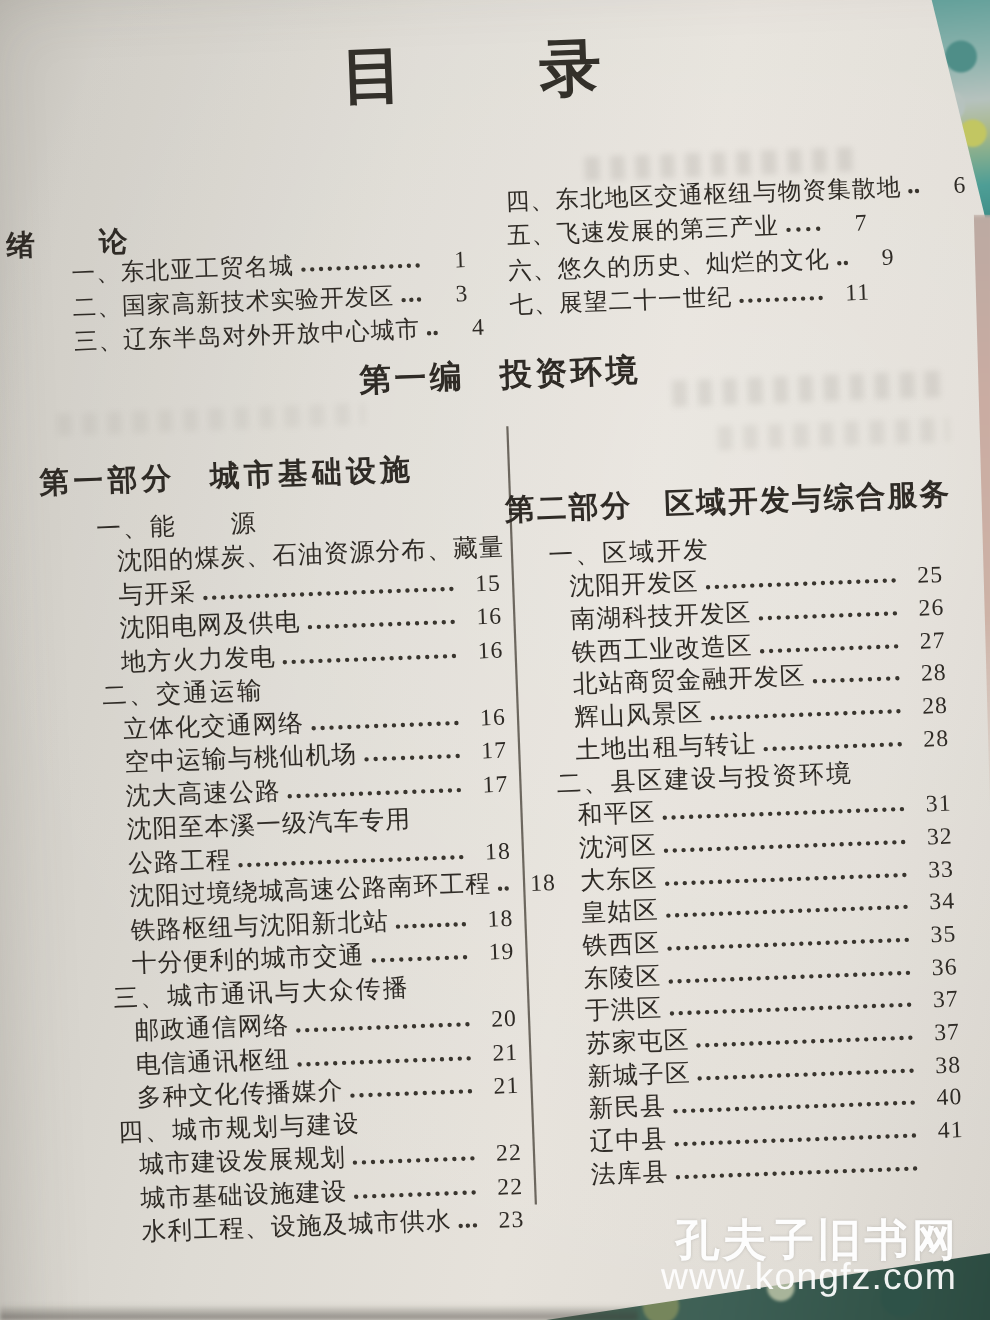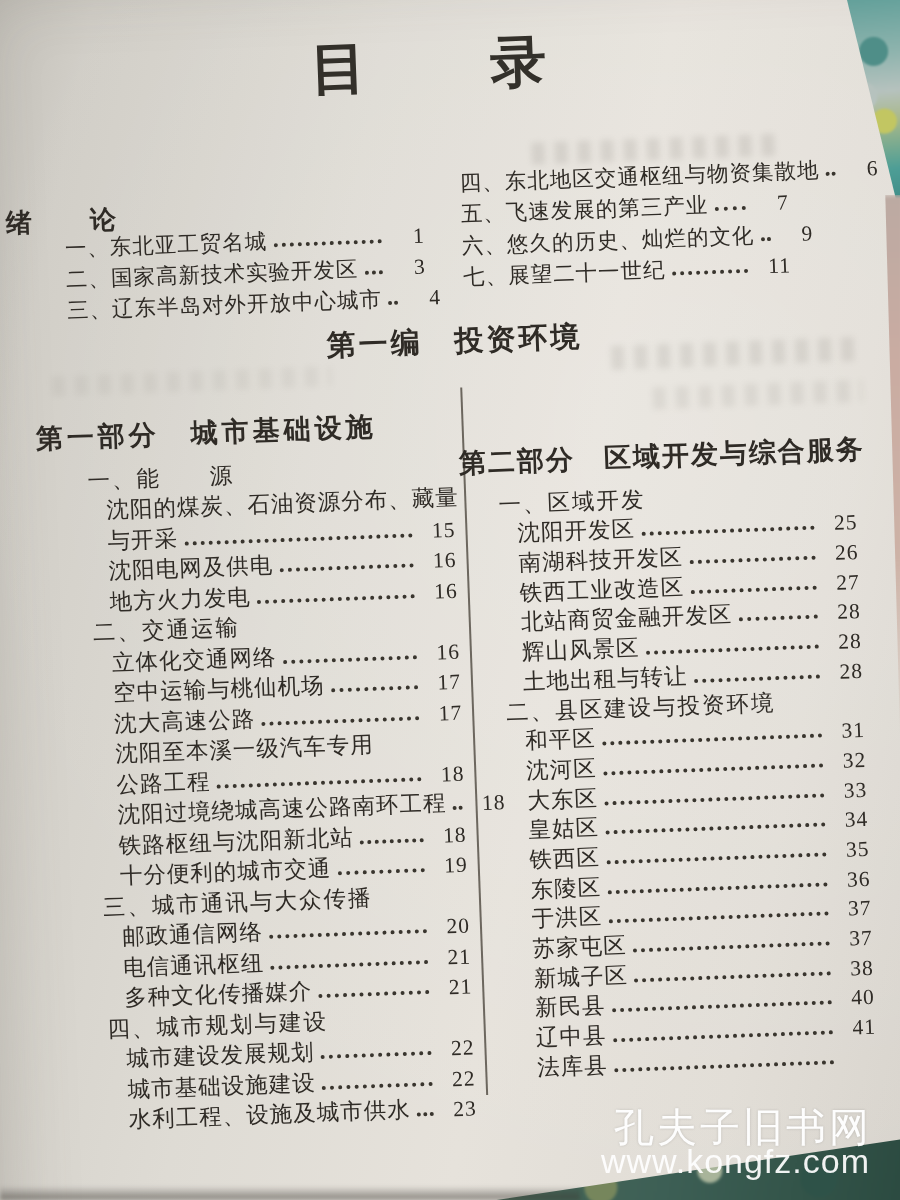--- a/index.html
+++ b/index.html
@@ -88,21 +88,21 @@
     filter:blur(1.5px);
   }
   .bottom-shadow{
     position:absolute;left:0;bottom:0;width:580px;height:14px;z-index:6;
     background:linear-gradient(to bottom, rgba(70,66,60,0), rgba(60,56,50,.55));
     filter:blur(2px);
   }
 
   
   .watermark{position:absolute;z-index:9;color:#ffffff;text-align:right;right:26px;}
-  .wm-name{top:1100px;font-size:40px;font-weight:normal;letter-spacing:3px;opacity:.96;
+  .wm-name{top:1100px;font-size:40px;font-weight:bold;letter-spacing:3px;opacity:.96;
     text-shadow:0 0 3px rgba(90,90,90,.25);position:absolute;right:28px;white-space:nowrap;}
   .wm-url{top:1142px;font-size:34px;font-family:"Liberation Sans","DejaVu Sans",sans-serif;
     opacity:.93;position:absolute;right:30px;white-space:nowrap;letter-spacing:1px;text-align:center;}
 </style>
 </head>
 <body>
 
 <div class="paper">
   <div class="content">
 

